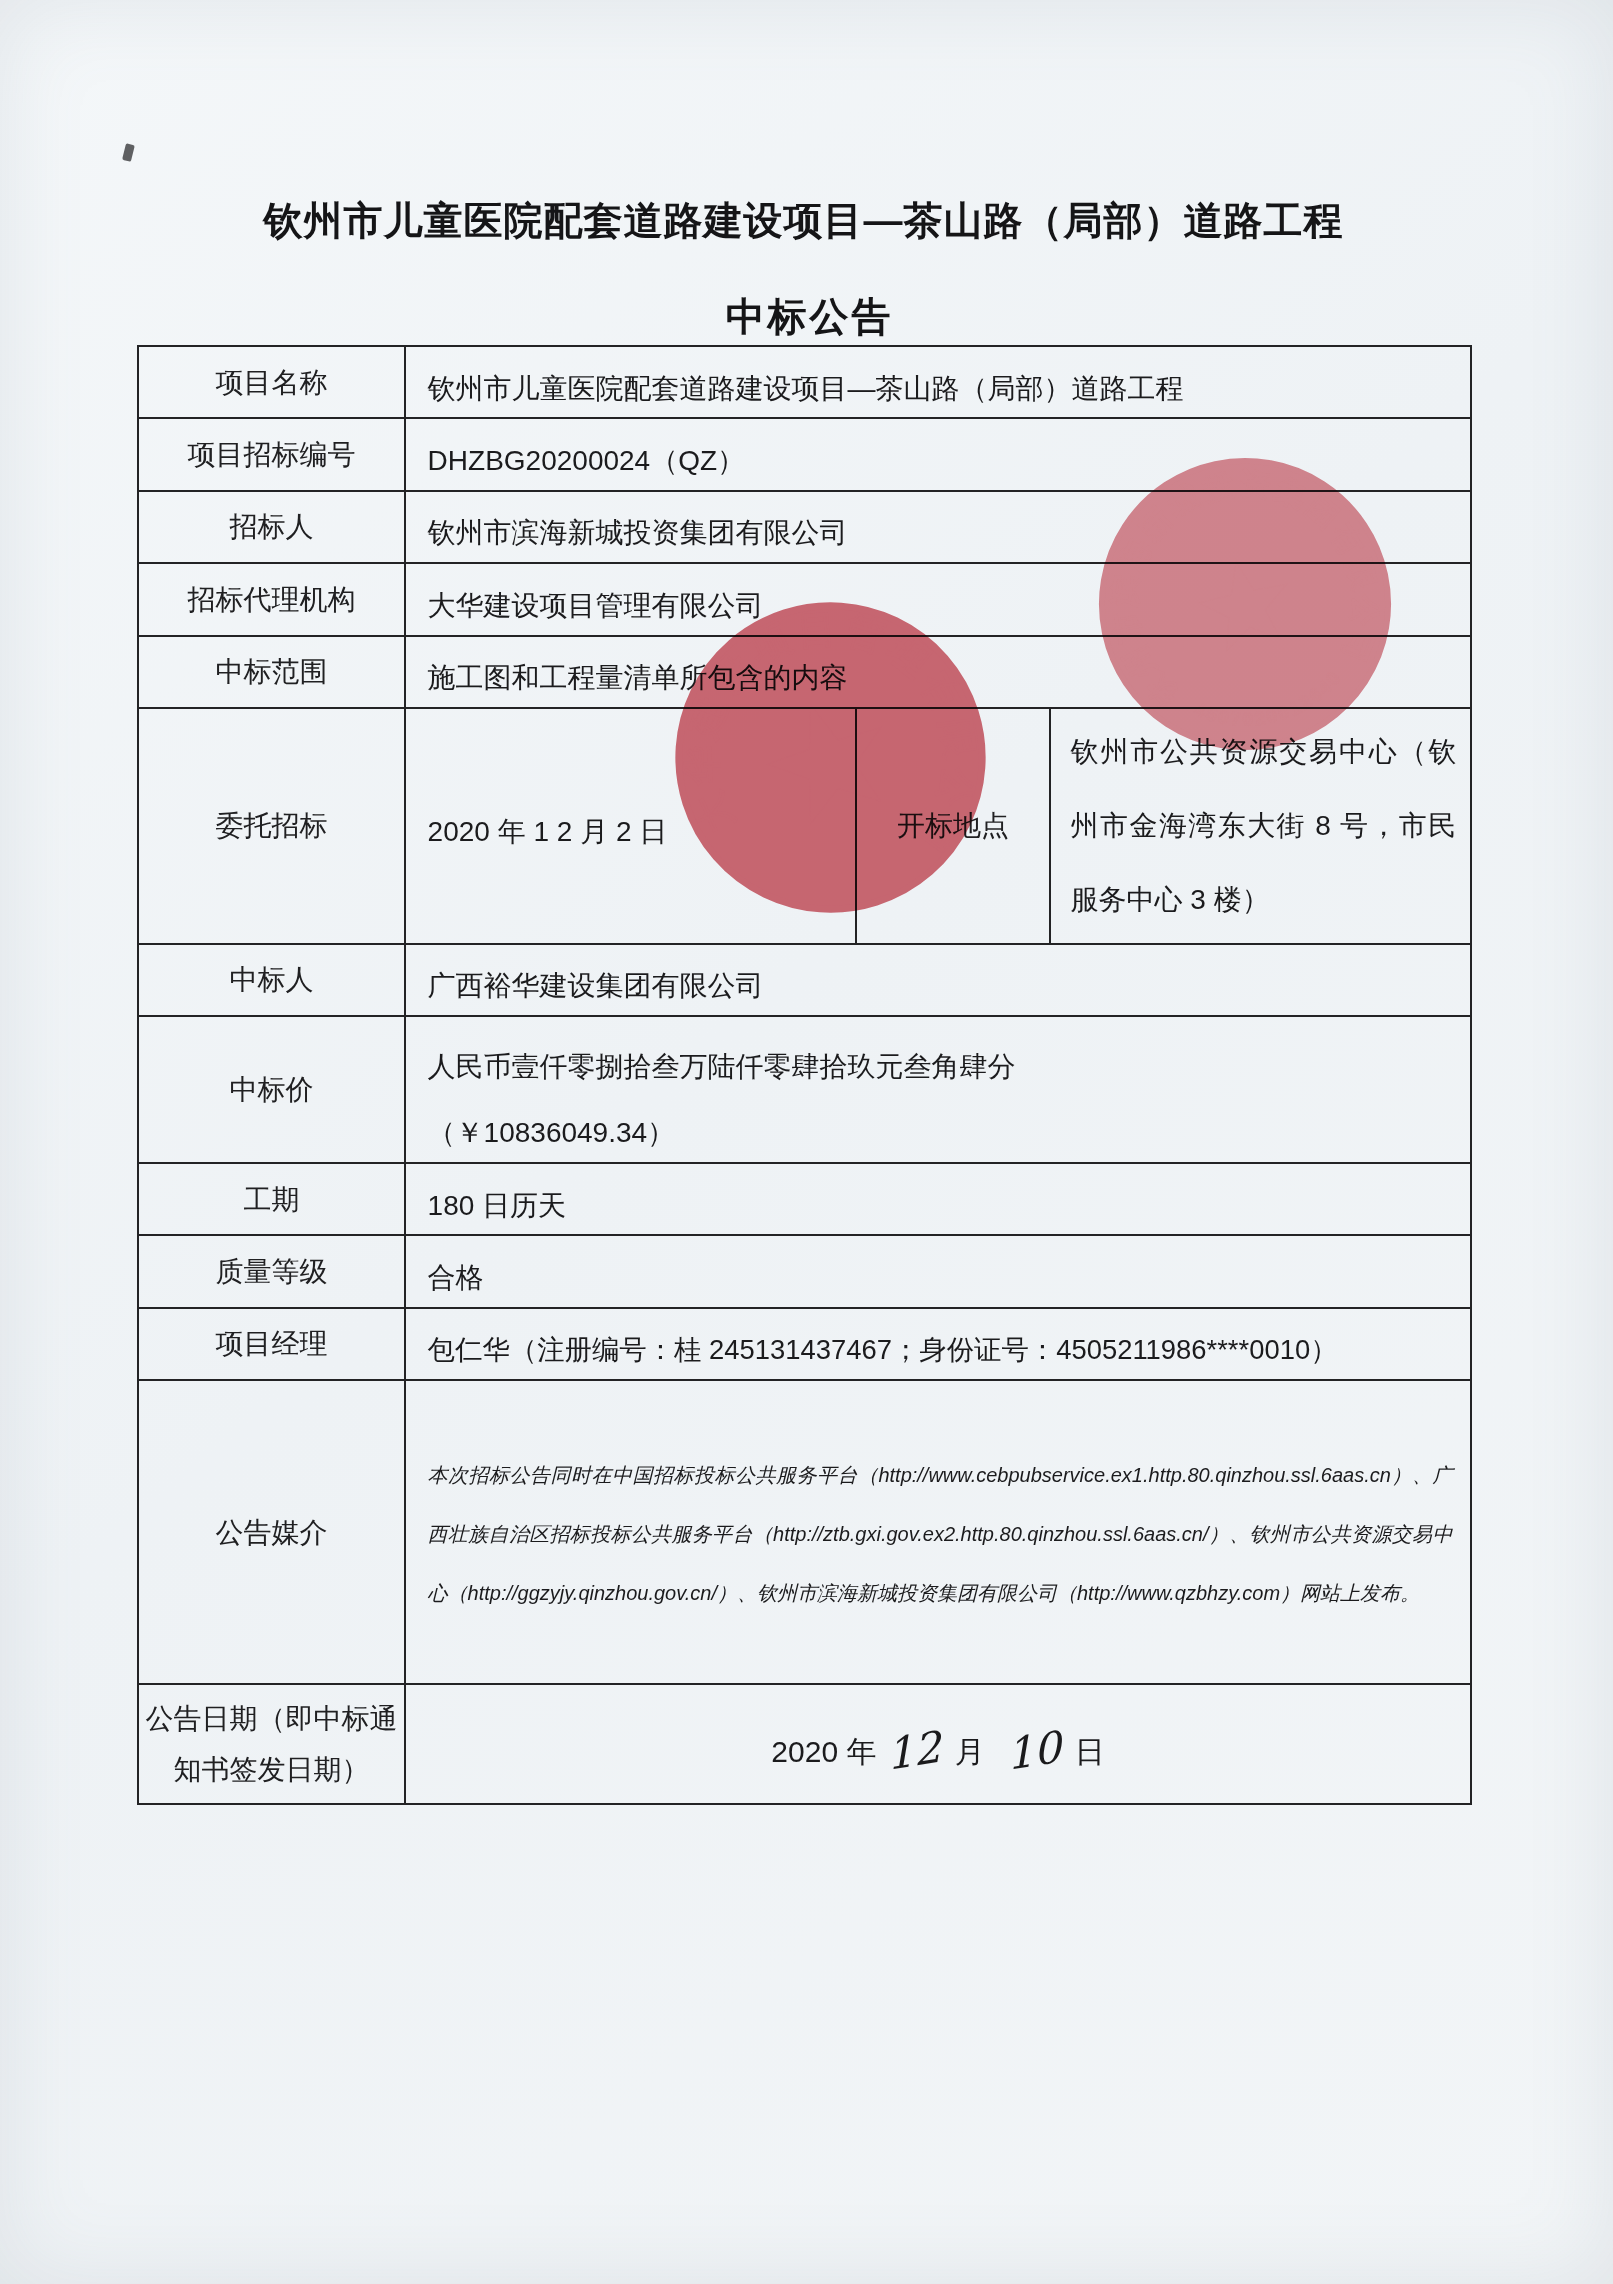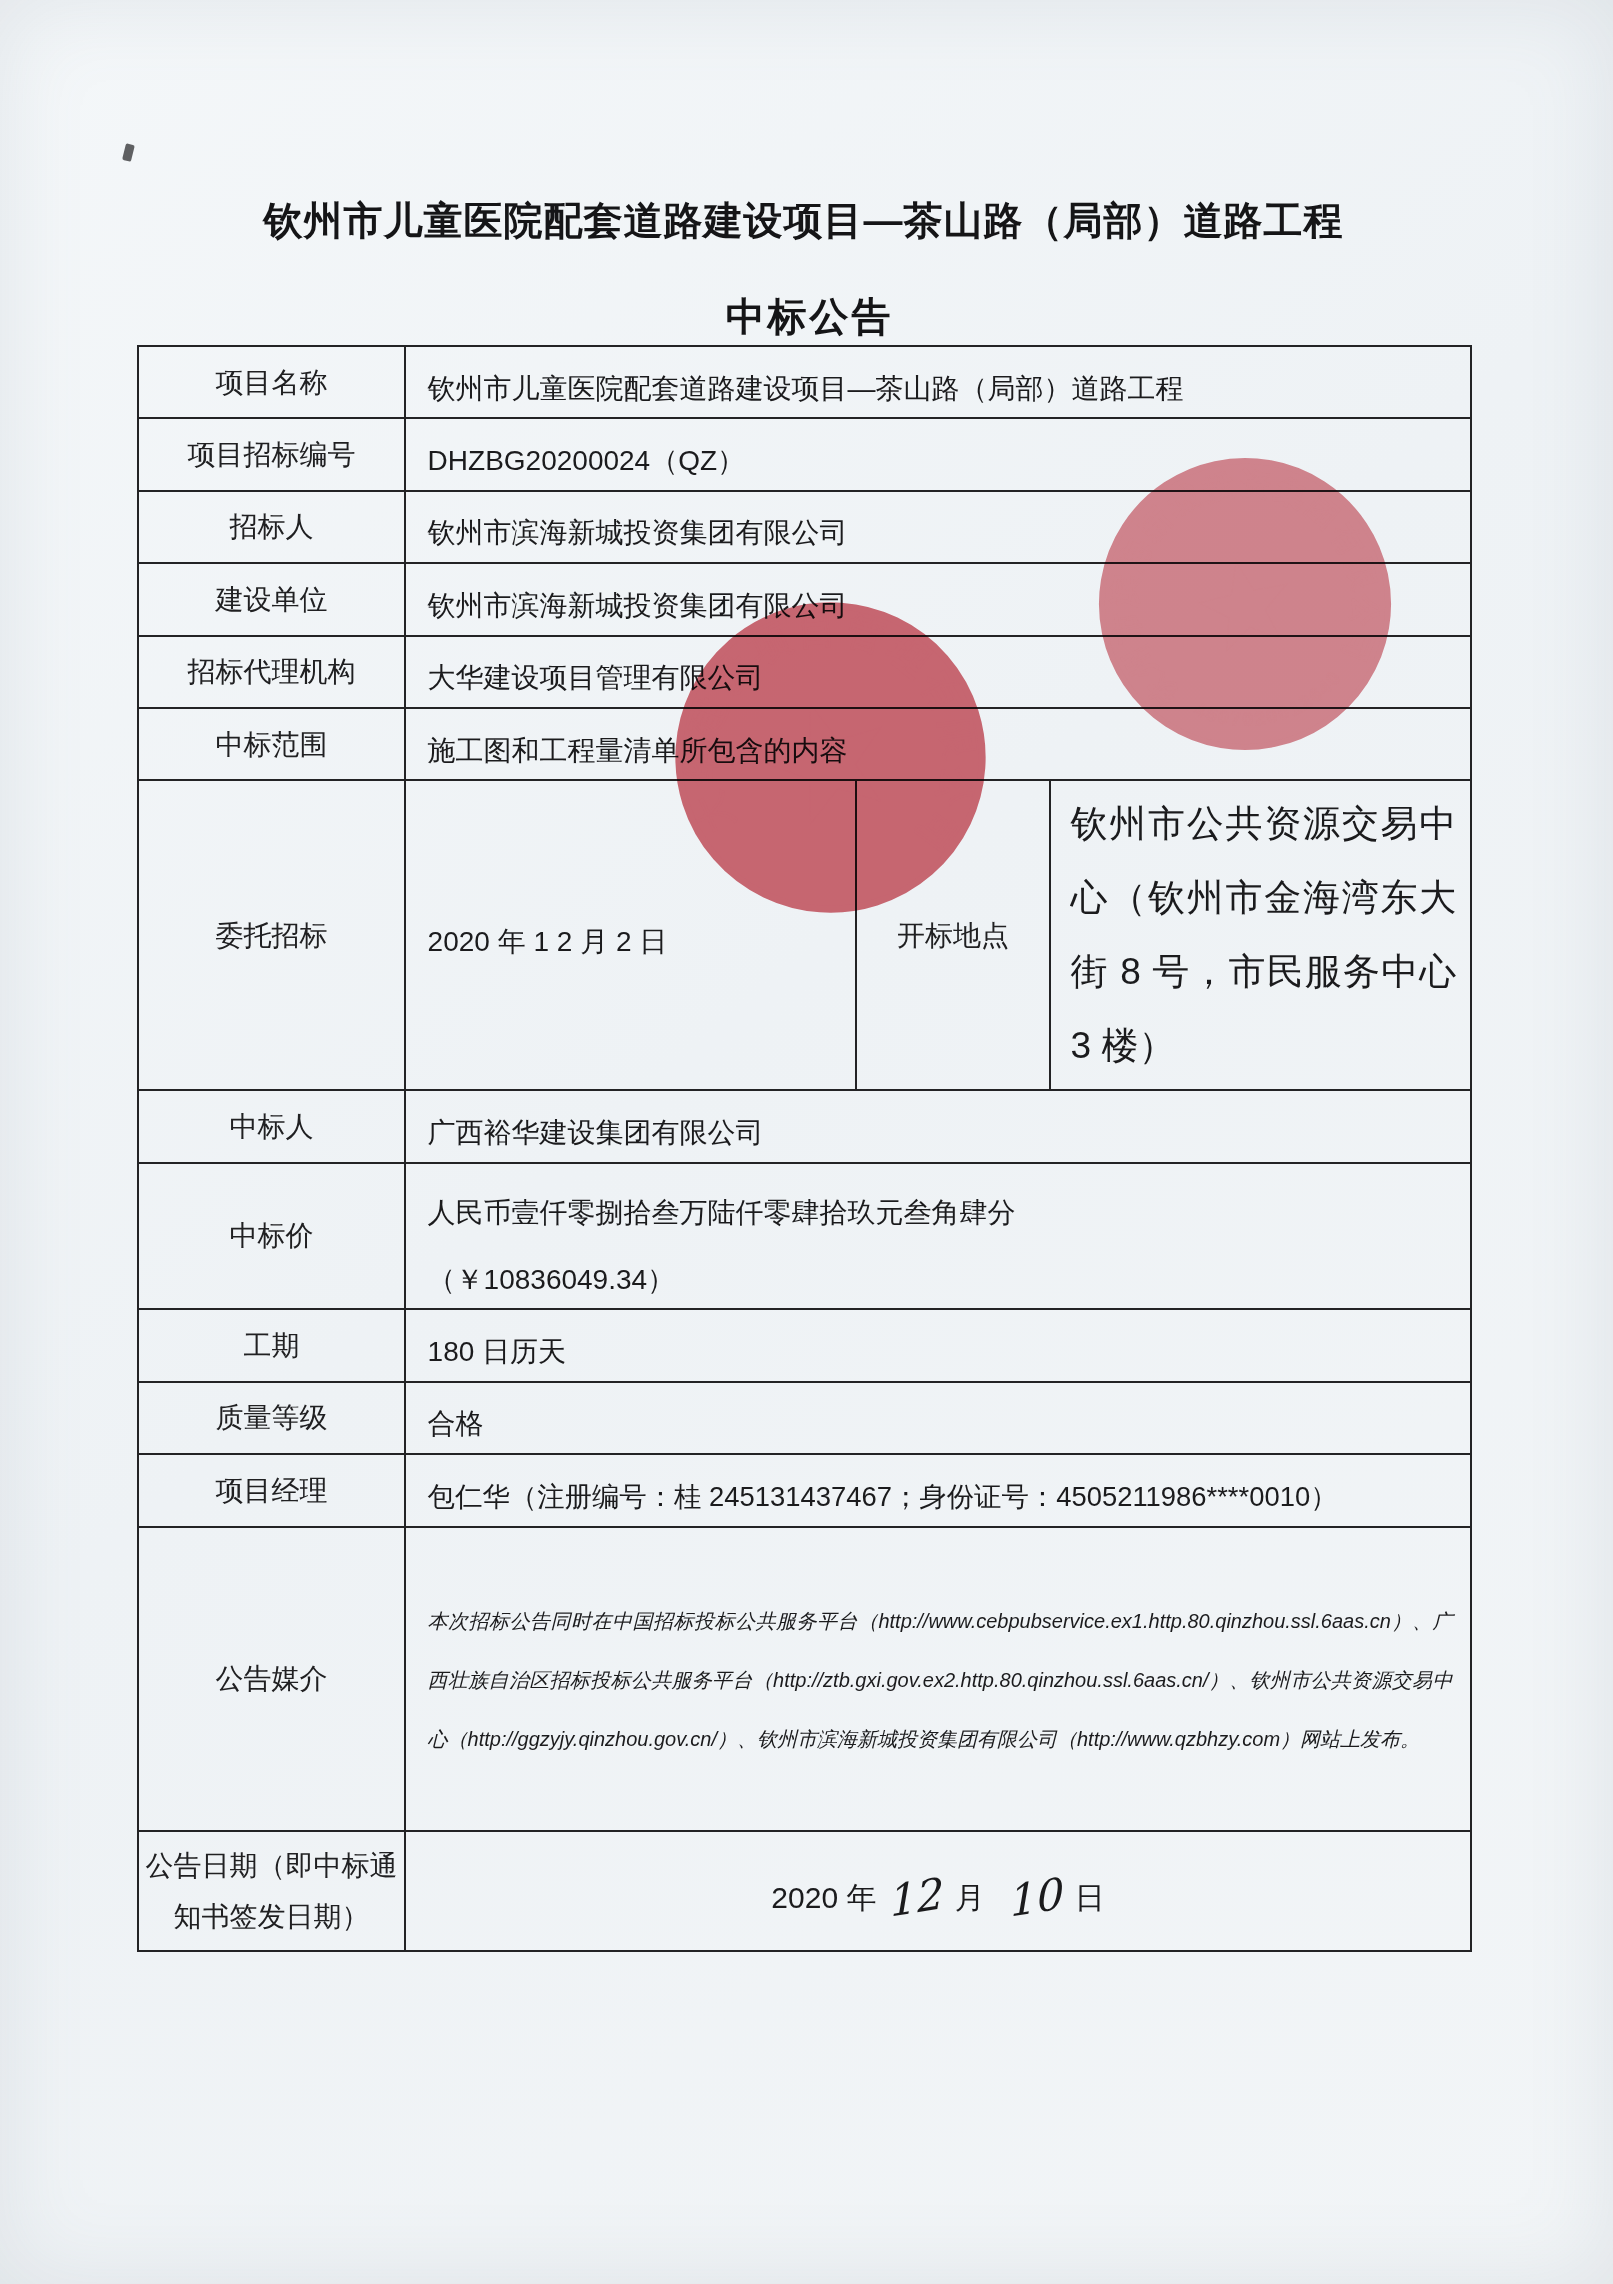--- a/index.html
+++ b/index.html
@@ -48,21 +48,21 @@
   td.val{
     text-align:left;vertical-align:middle;
     font-size:28px;line-height:43px;
     padding:19.6px 15.7px 7.8px 21.6px;color:#1b1b1d;
   }
   tr.r1{height:65px}tr.r2{height:61px}tr.r3{height:59px}tr.r4{height:69px}
   tr.r5{height:71px}tr.r6{height:63px}tr.r7{height:67px}tr.r8{height:167px}
   tr.r9{height:67px}tr.r10{height:127px}tr.r11{height:61px}tr.r12{height:65px}
   tr.r13{height:69px}tr.r14{height:304px}tr.r15{height:120px}
   td.val-place{
-    text-align:justify;line-height:74px;padding:5.9px 13.7px 5.9px 19.6px;font-size:37px;
+    text-align:justify;line-height:74px;padding:5.9px 13.7px 5.9px 19.6px;font-size:28px;
   }
   .price-l1{margin-bottom:23.5px;margin-top:8px;}
   td.val-media{
     text-align:justify;line-height:59px;font-size:20px;
     padding:7.8px 17.6px 3.9px 21.6px;overflow-wrap:break-word;font-style:italic;
   }
   td.val-manager{font-size:27.4px;}
   td.lbl-wrap{line-height:51px;padding:2px 3.9px;}
   td.val-date{text-align:center;vertical-align:middle;font-size:30px;padding:9.8px 0 0 0;}
   .hand{
@@ -106,24 +106,20 @@
       <tr class="r1">
         <td class="lbl">项目名称</td>
         <td class="val" colspan="3">钦州市儿童医院配套道路建设项目—茶山路（局部）道路工程</td>
       </tr>
       <tr class="r2">
         <td class="lbl">项目招标编号</td>
         <td class="val" colspan="3">DHZBG20200024（QZ）</td>
       </tr>
       <tr class="r3">
         <td class="lbl">招标人</td>
-        <td class="val" colspan="3">钦州市滨海新城投资集团有限公司</td>
-      </tr>
-      <tr class="r4">
-        <td class="lbl">建设单位</td>
         <td class="val" colspan="3">钦州市滨海新城投资集团有限公司</td>
       </tr>
       <tr class="r6">
         <td class="lbl">招标代理机构</td>
         <td class="val" colspan="3">大华建设项目管理有限公司</td>
       </tr>
       <tr class="r7">
         <td class="lbl">中标范围</td>
         <td class="val" colspan="3">施工图和工程量清单所包含的内容</td>
       </tr>

